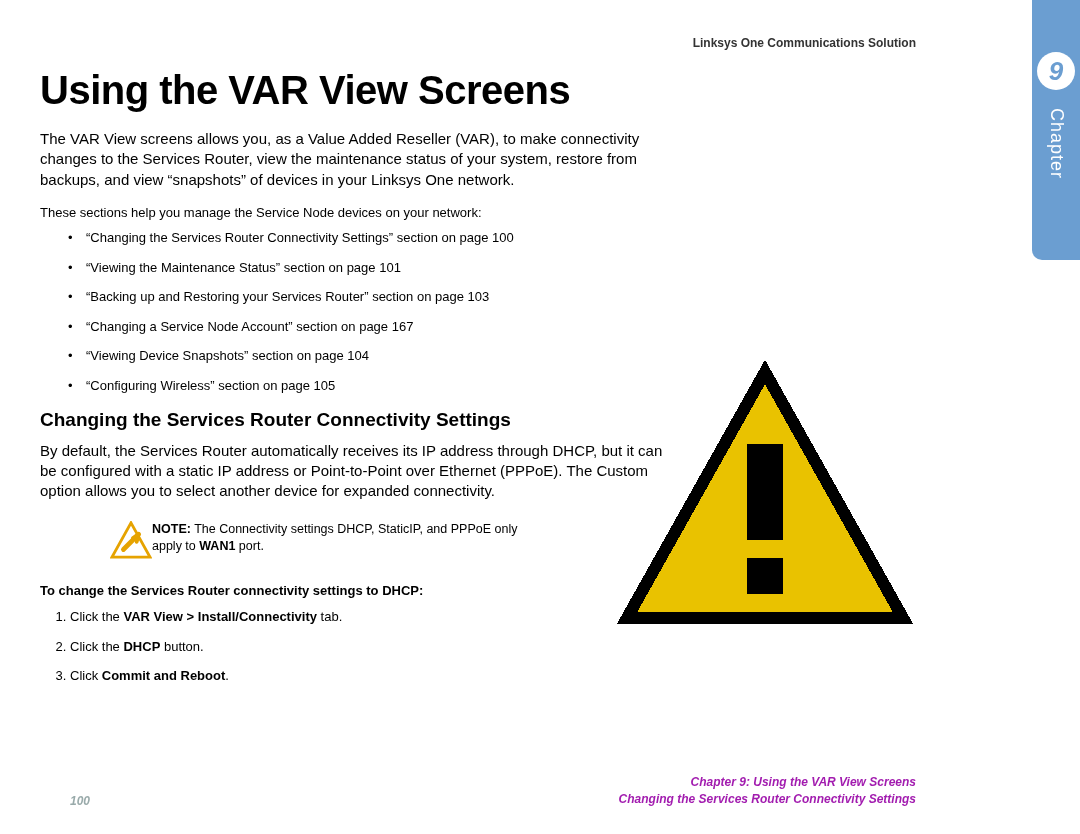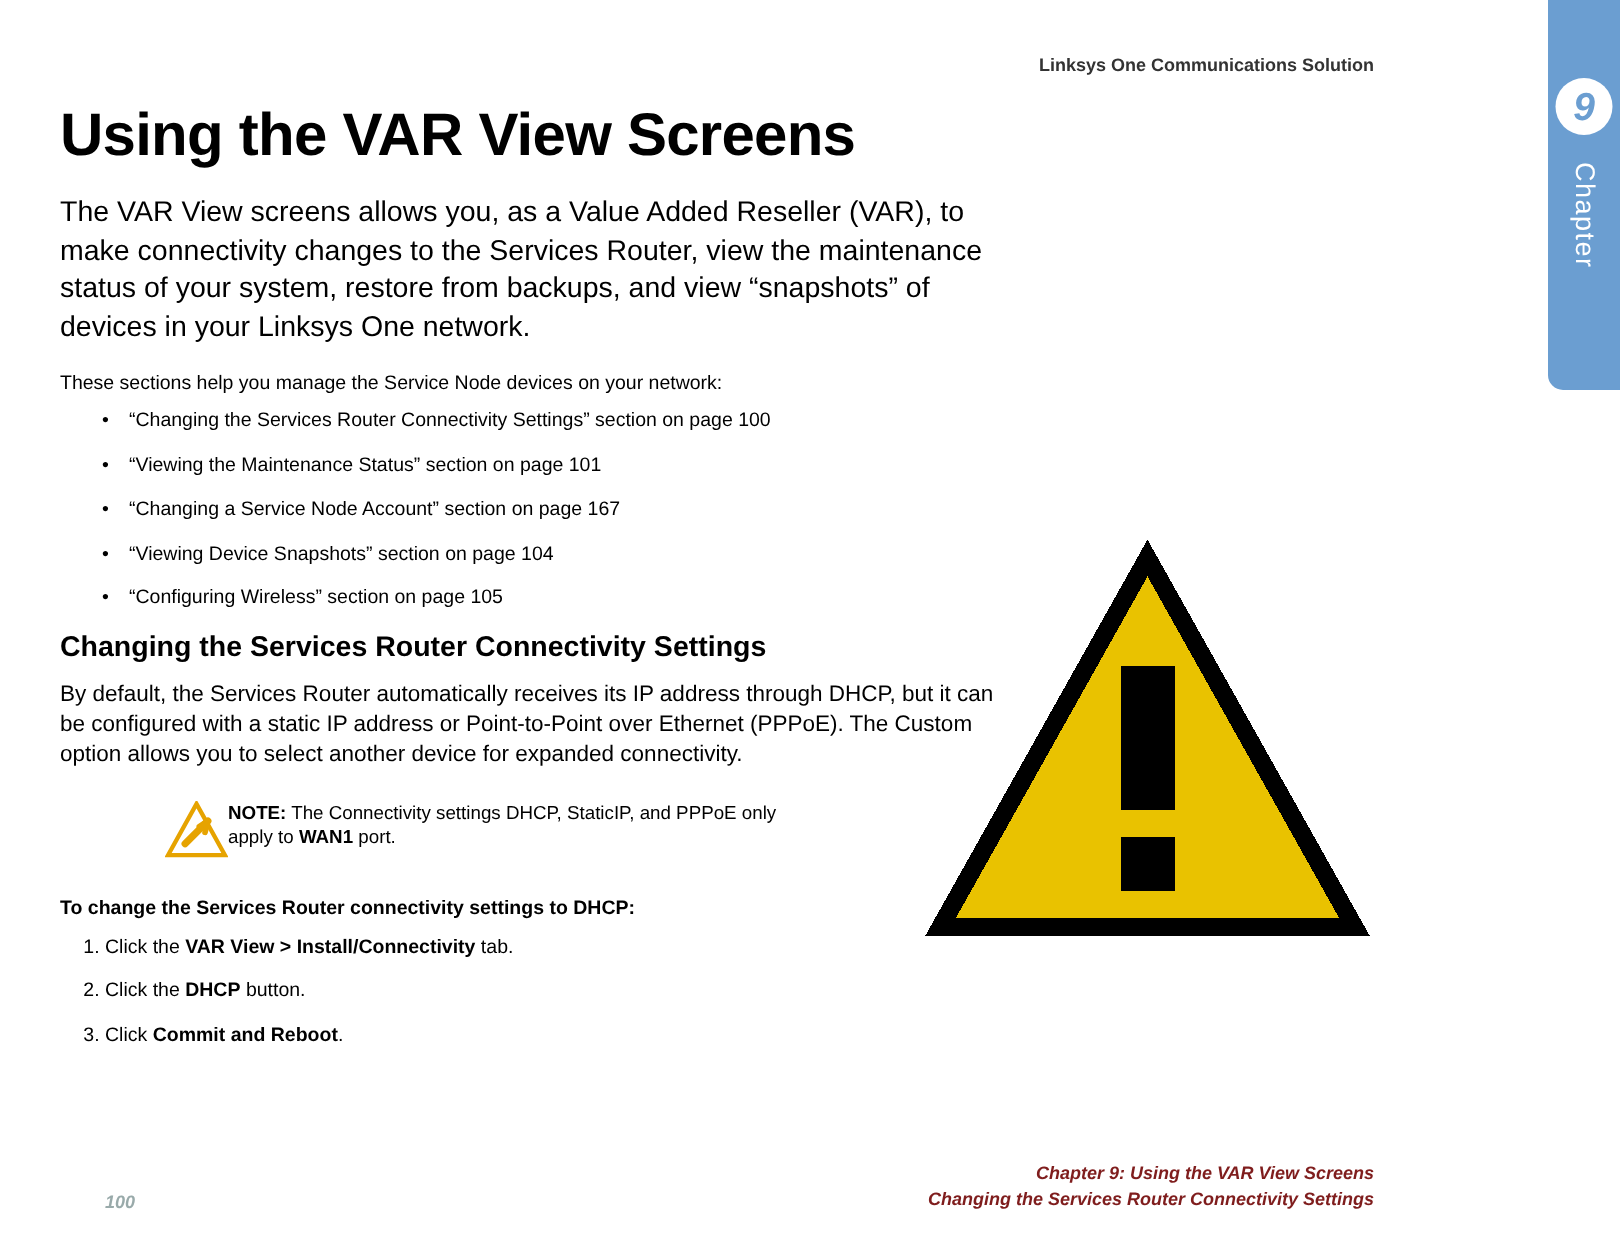--- a/index.html
+++ b/index.html
@@ -24,21 +24,21 @@
     color: #333;
     margin-bottom: 18px;
   }
   .chapter-title {
     font-size: 40px;
     font-weight: bold;
     letter-spacing: -0.5px;
     margin-bottom: 16px;
   }
   .intro-para {
-    font-size: 19px;
+    font-size: 15px;
     line-height: 1.35;
     max-width: 640px;
     margin-bottom: 14px;
   }
   .subintro {
     font-size: 13px;
     line-height: 1.35;
     max-width: 640px;
     margin-bottom: 8px;
   }
@@ -112,21 +112,21 @@
     align-items: flex-end;
     font-size: 12px;
   }
   .footer .pagenum {
     color: #9aa;
     font-style: italic;
     font-weight: bold;
   }
   .footer .footer-right {
     text-align: right;
-    color: #7f1d1d;
+    color: #a21caf;
     font-weight: bold;
     font-style: italic;
     line-height: 1.4;
   }
   
   .side-tab {
     position: absolute;
     right: 0;
     top: 0;
     width: 48px;
@@ -168,20 +168,21 @@
   <div class="header-right">Linksys One Communications Solution</div>
 
   <h1 class="chapter-title">Using the VAR View Screens</h1>
 
   <p class="intro-para">The VAR View screens allows you, as a Value Added Reseller (VAR), to make connectivity changes to the Services Router, view the maintenance status of your system, restore from backups, and view “snapshots” of devices in your Linksys One network.</p>
   <p class="subintro">These sections help you manage the Service Node devices on your network:</p>
 
   <ul class="toc">
     <li>“Changing the Services Router Connectivity Settings” section on page 100</li>
     <li>“Viewing the Maintenance Status” section on page 101</li>
+    <li>“Backing up and Restoring your Services Router” section on page 103</li>
     <li>“Changing a Service Node Account” section on page 167</li>
     <li>“Viewing Device Snapshots” section on page 104</li>
     <li>“Configuring Wireless” section on page 105</li>
   </ul>
 
   <h2 class="section-heading">Changing the Services Router Connectivity Settings</h2>
   <p class="body-para">By default, the Services Router automatically receives its IP address through DHCP, but it can be configured with a static IP address or Point-to-Point over Ethernet (PPPoE). The Custom option allows you to select another device for expanded connectivity.</p>
 
   <div class="note-box">
     <div class="note-icon">

